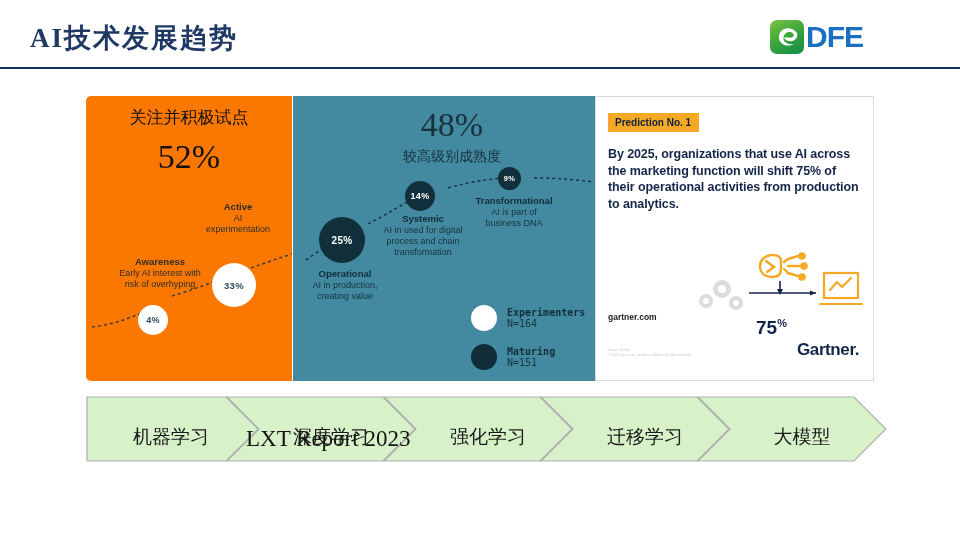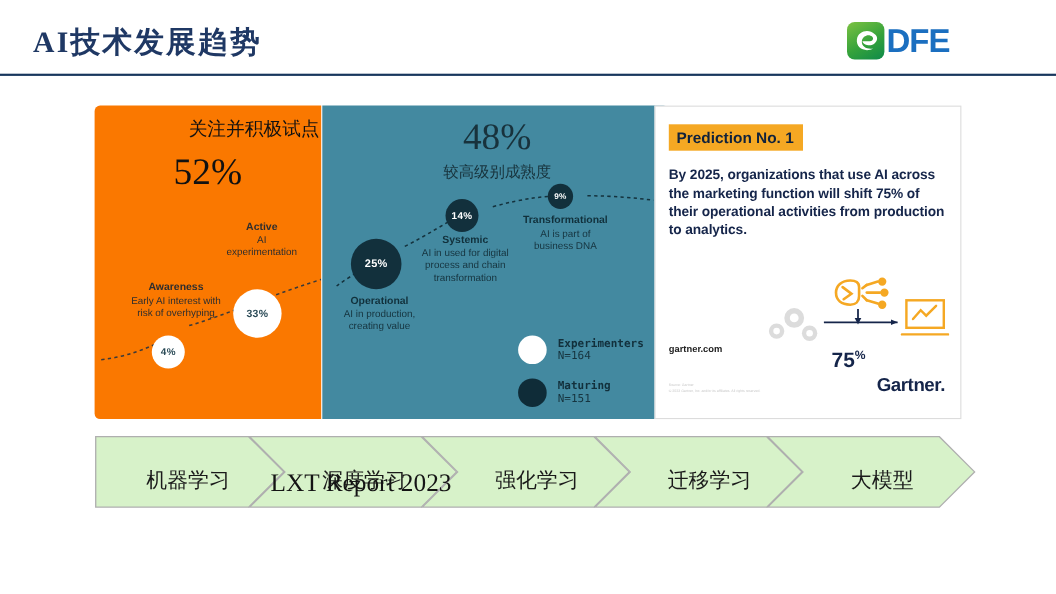--- a/index.html
+++ b/index.html
@@ -41,21 +41,21 @@
   }
   .panel-gartner {
     position: absolute; left: 509px; top: 0; width: 279px; height: 285px;
     background: #FFFFFF; border: 1px solid #DCDCDC; overflow: hidden;
   }
 
   .cn-head {
     position: absolute; width: 100%; text-align: center;
     font-family: "Liberation Serif", serif; color: #111;
   }
-  .o-cn { top: 10px; font-size: 17px; margin-left: 42px; }
+  .o-cn { top: 10px; font-size: 17px; }
   .o-big { top: 42px; width: 100%; text-align: center; font-family: "Liberation Serif", serif; font-size: 34px; color: #111; position: absolute; }
   .t-big { position: absolute; top: 10px; width: 100%; text-align: center; font-family: "Liberation Serif", serif; font-size: 34px; color: #18323C; }
   .t-cn { position: absolute; top: 52px; width: 100%; text-align: center; font-family: "Liberation Serif", serif; font-size: 14px; color: #17323B; }
 
   
   .bubble {
     position: absolute; border-radius: 50%;
     display: flex; align-items: center; justify-content: center;
     font-size: 9px; font-weight: bold; letter-spacing: .3px;
   }
@@ -86,21 +86,21 @@
   .lxt {
     position: absolute; left: 160px; top: 330px;
     font-family: "Liberation Serif", serif; font-size: 23px; color: #141414;
     z-index: 5;
   }
 
   
   .g-inner { position: absolute; left: 12px; top: 12px; right: 12px; bottom: 12px; }
   .g-badge {
     display: inline-block; background: #F5A823; color: #10223C;
-    font-size: 14px; font-weight: bold; padding: 4px 8px 4px 7px;
+    font-size: 10px; font-weight: bold; padding: 4px 8px 4px 7px;
     margin-top: 4px;
   }
   .g-headline {
     margin-top: 14px; font-size: 12.5px; font-weight: bold; line-height: 1.32;
     color: #15254A; letter-spacing: -.1px;
   }
   .g-art { position: absolute; left: 0; right: 0; top: 140px; height: 80px; }
   .g-75 { position: absolute; left: 148px; top: 208px; font-size: 19px; font-weight: bold; color: #15254A; }
   .g-75 sup { font-size: 11px; }
   .g-url { position: absolute; left: 0; bottom: 46px; font-size: 8.5px; font-weight: bold; color: #222; }

